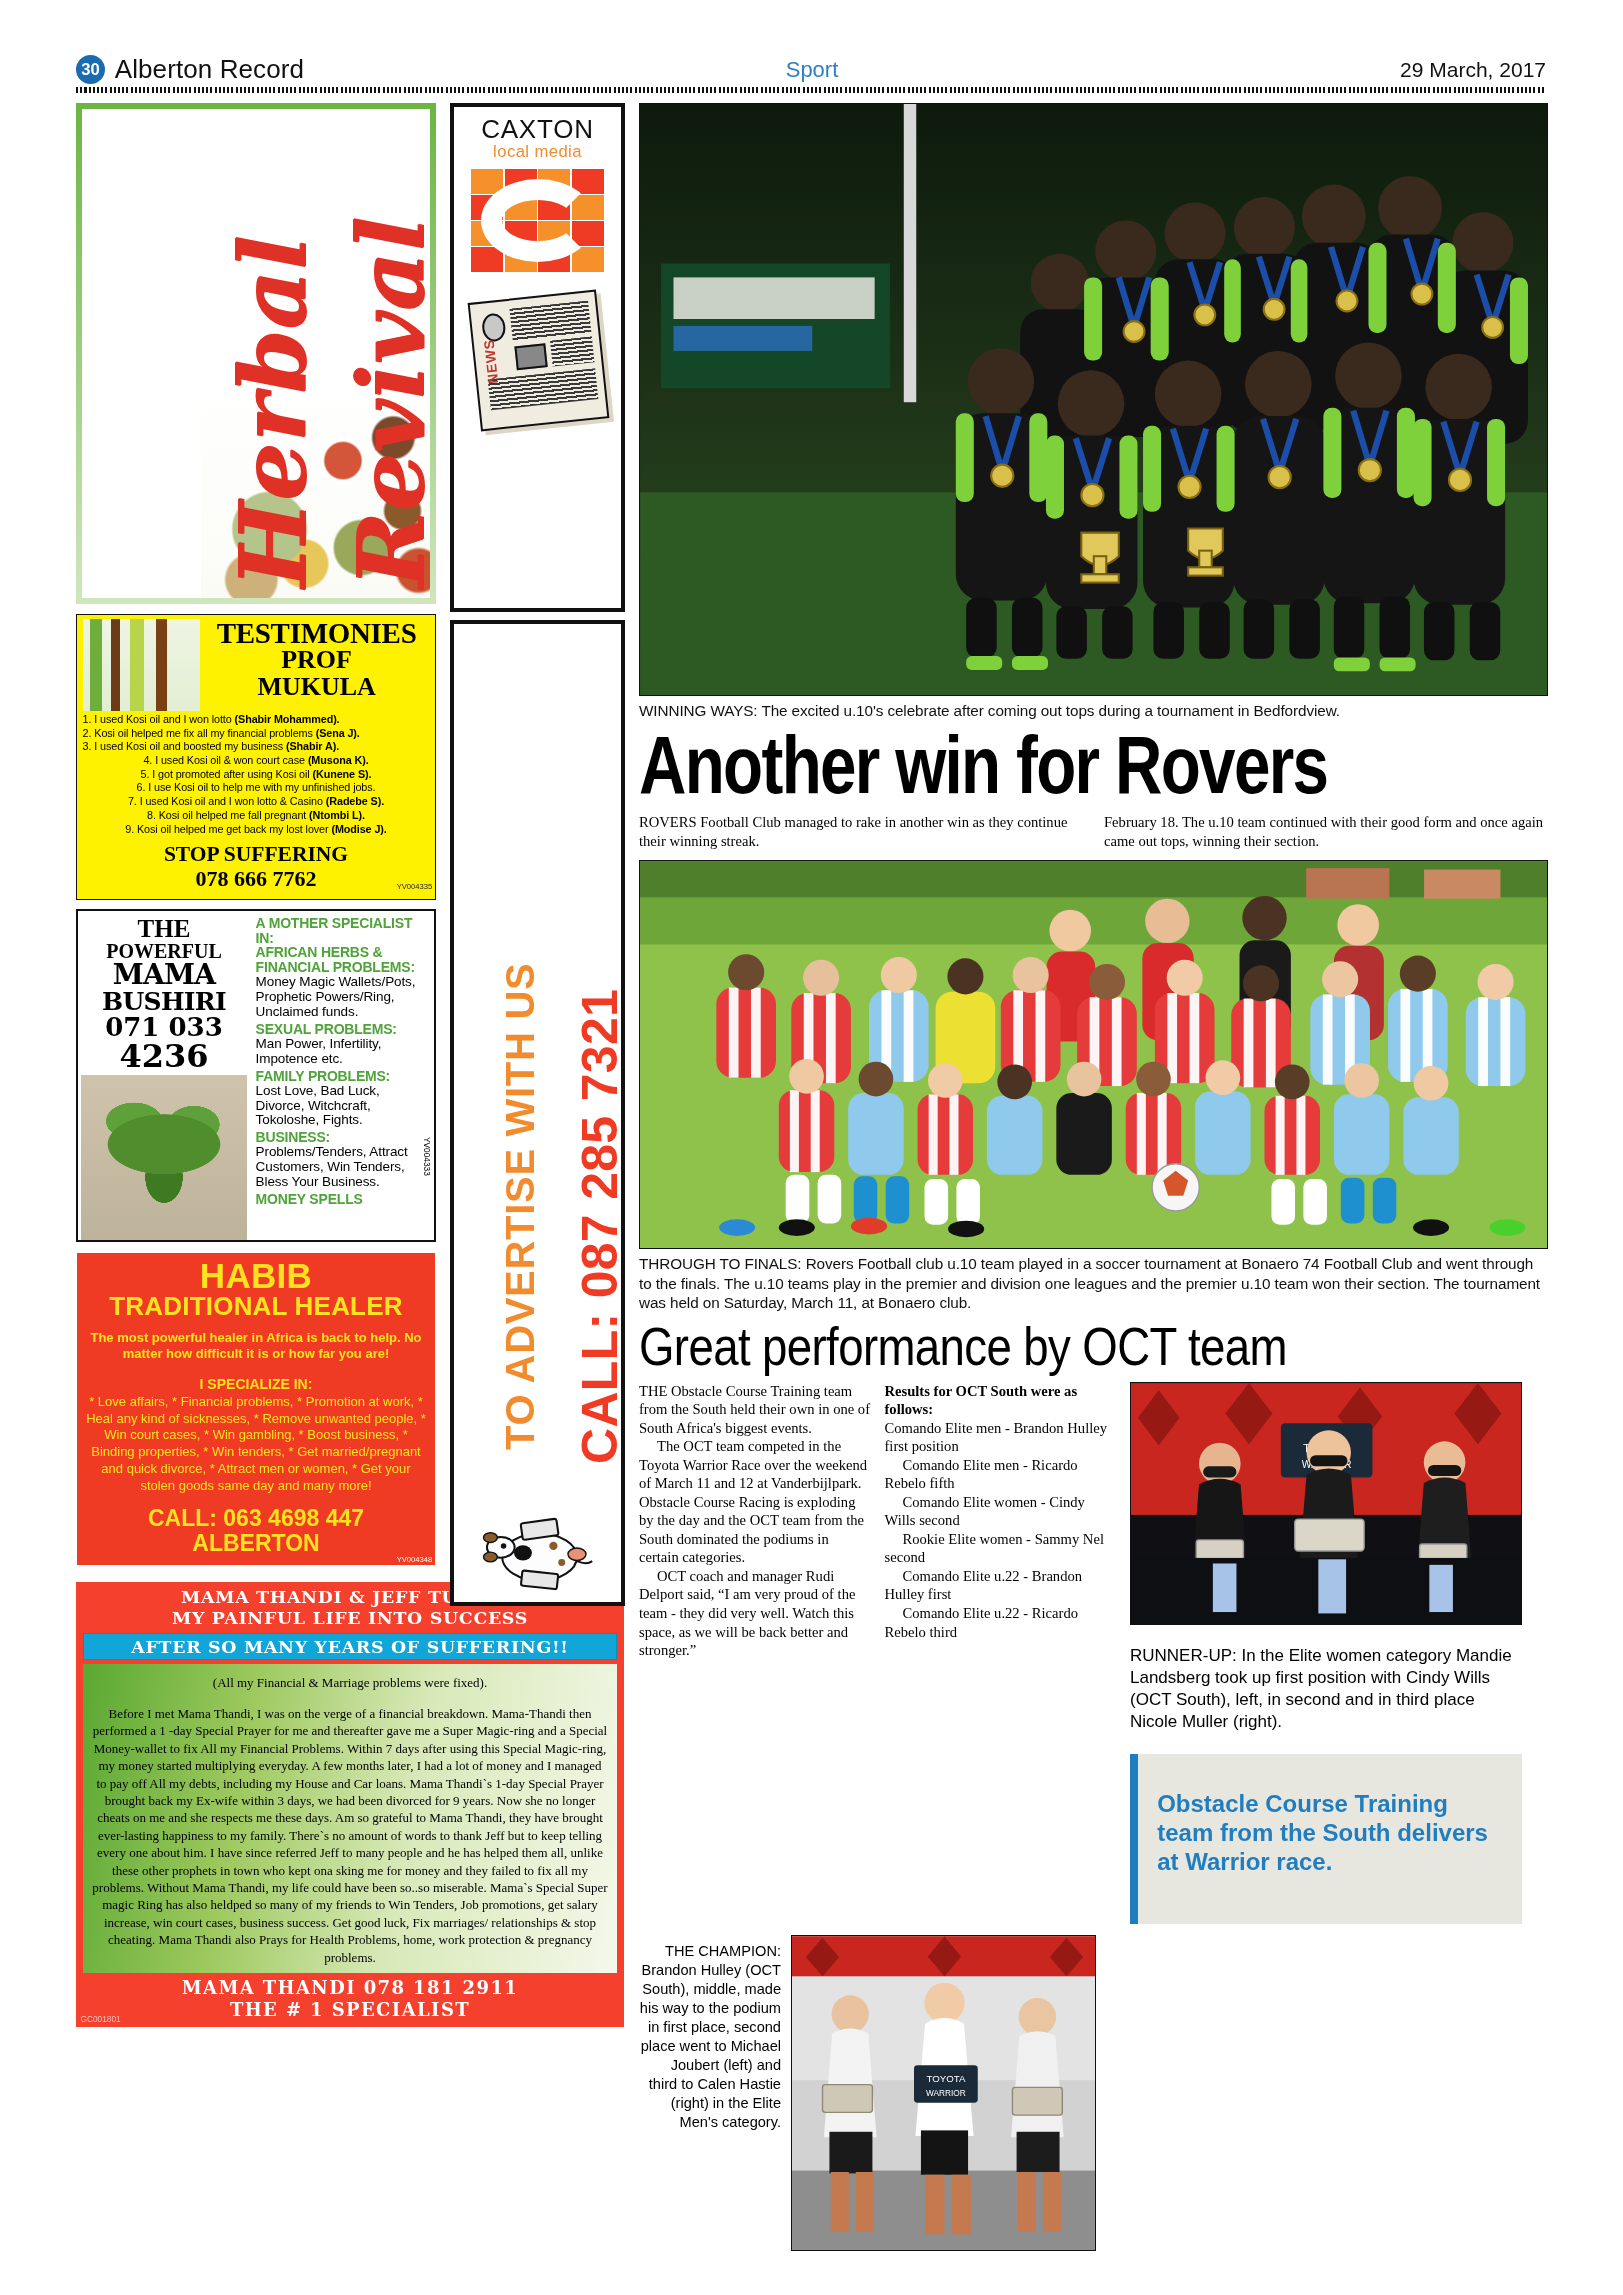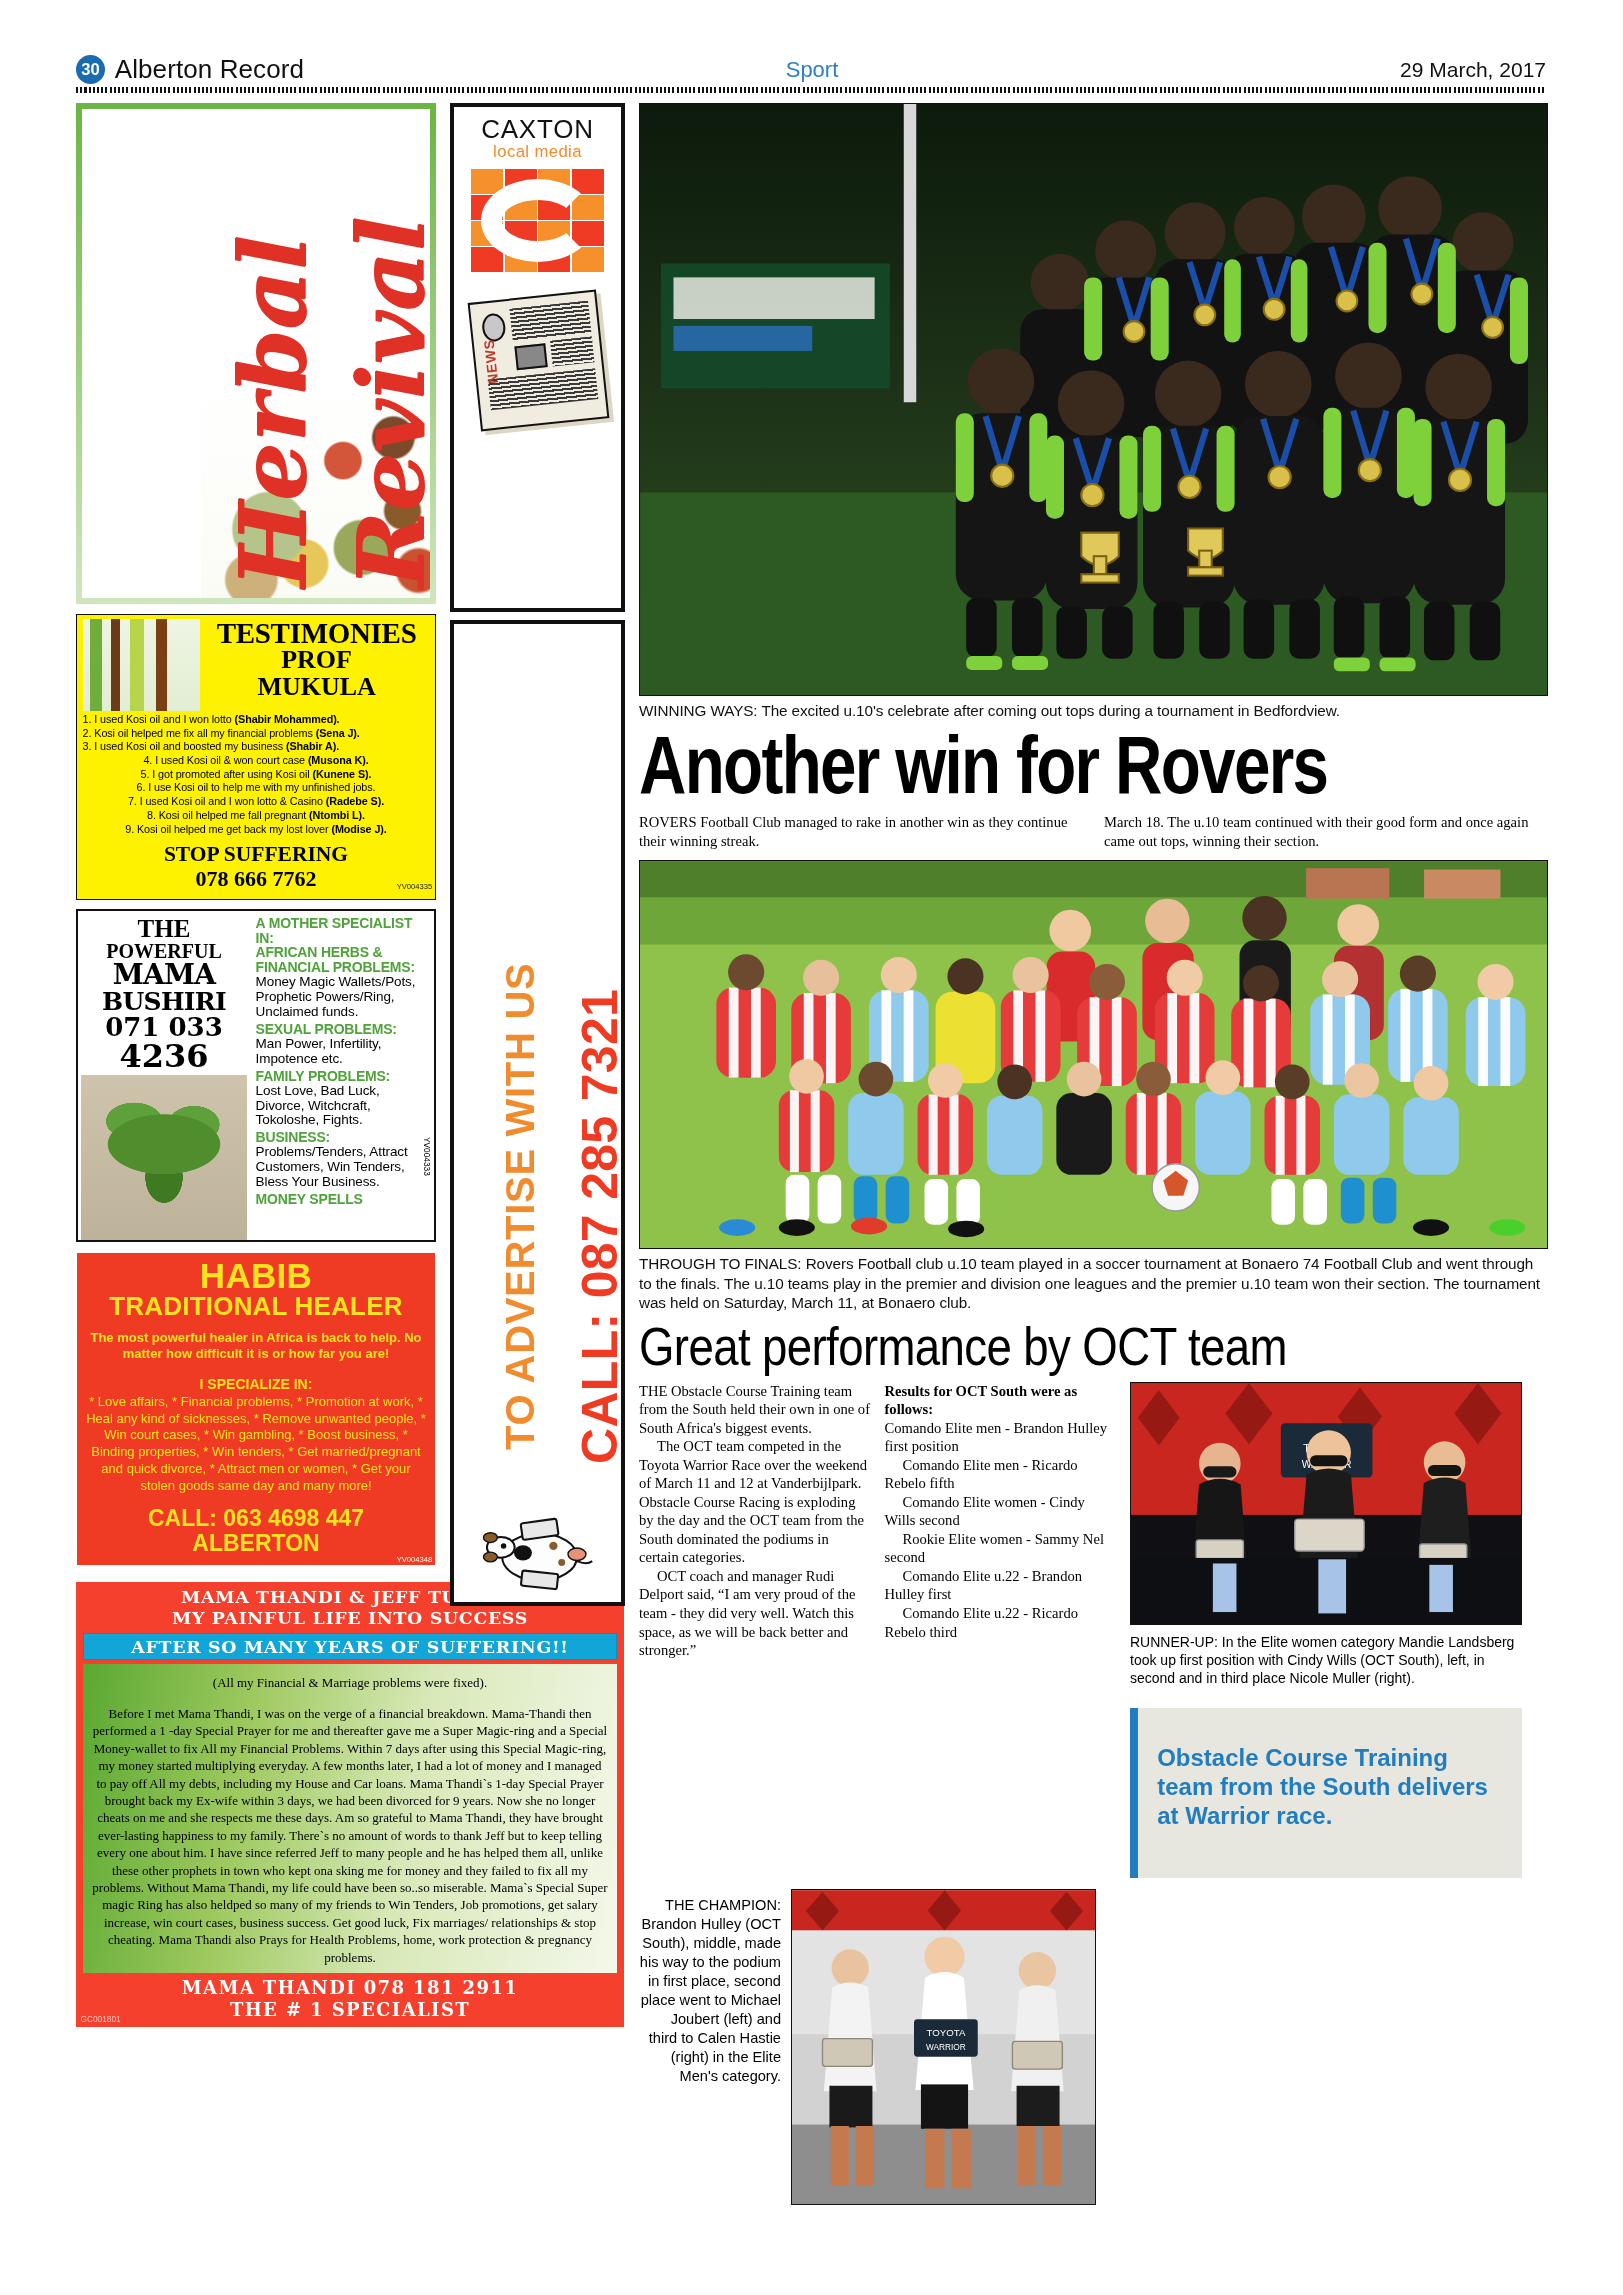--- a/index.html
+++ b/index.html
@@ -224,21 +224,21 @@
   .oct-c1 p, .oct-c2 p { text-indent:0; }
   .oct-c1 p + p { text-indent:18px; }
   .oct-c2 p.ind { text-indent:18px; }
   .oct-c2 .bld { font-weight:bold; }
   .oct-c3 { flex:1; }
 
   .photo-r1 {
     width:392px; height:243px; border:0.7px solid #111; position:relative; overflow:hidden;
     background:linear-gradient(180deg,#cf2424 0%, #8c1414 45%, #2a2a30 100%);
   }
-  .cap-right { font-size:14px; line-height:1.3; margin-top:8px; width:392px; }
+  .cap-right { font-size:17px; line-height:1.3; margin-top:20px; width:392px; }
 
   .pull {
     margin-top:21px; width:392px; background:#e8e7df; display:flex; min-height:170px;
   }
   .pull-bar { width:18px; background:#1f7dc0; }
   .pull-t {
     padding:36px 14px 14px 19.4px; color:#1f7dc0; font-weight:bold;
     font-size:24px; line-height:1.2;
   }
 
@@ -541,21 +541,21 @@
         </g>
       </g>
     </svg>
   </div>
   <div class="cap">WINNING WAYS: The excited u.10's celebrate after coming out tops during a tournament in Bedfordview.</div>
 
   <div class="headline1">Another win for Rovers</div>
 
   <div class="lede">
     <p>ROVERS Football Club managed to rake in another win as they continue their winning streak.</p>
-    <p>March 18. The u.10 team continued with their good form and once again came out tops, winning their section.</p>
+    <p>February 18. The u.10 team continued with their good form and once again came out tops, winning their section.</p>
   </div>
 
   <div class="photo-mid">
     <svg width="909" height="389" viewBox="0 0 1310 560">
       <rect width="1310" height="560" fill="#8fc24b"></rect>
       <rect x="0" y="0" width="1310" height="120" fill="#6fa63a"></rect>
       <rect x="0" y="0" width="1310" height="52" fill="#4f7f2a"></rect>
       <rect x="960" y="10" width="120" height="44" fill="#b97452"></rect>
       <rect x="1130" y="12" width="110" height="42" fill="#c98a63"></rect>
 

